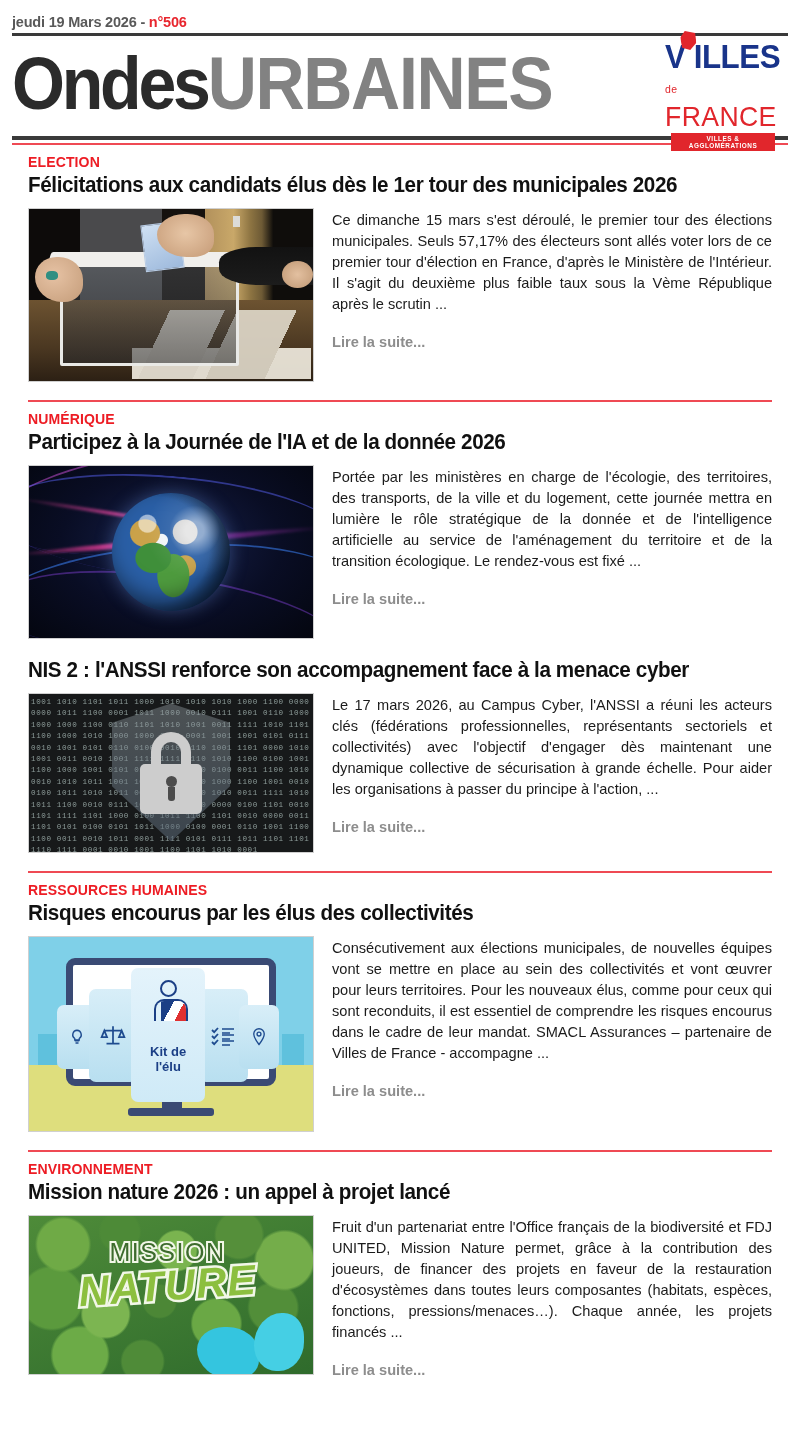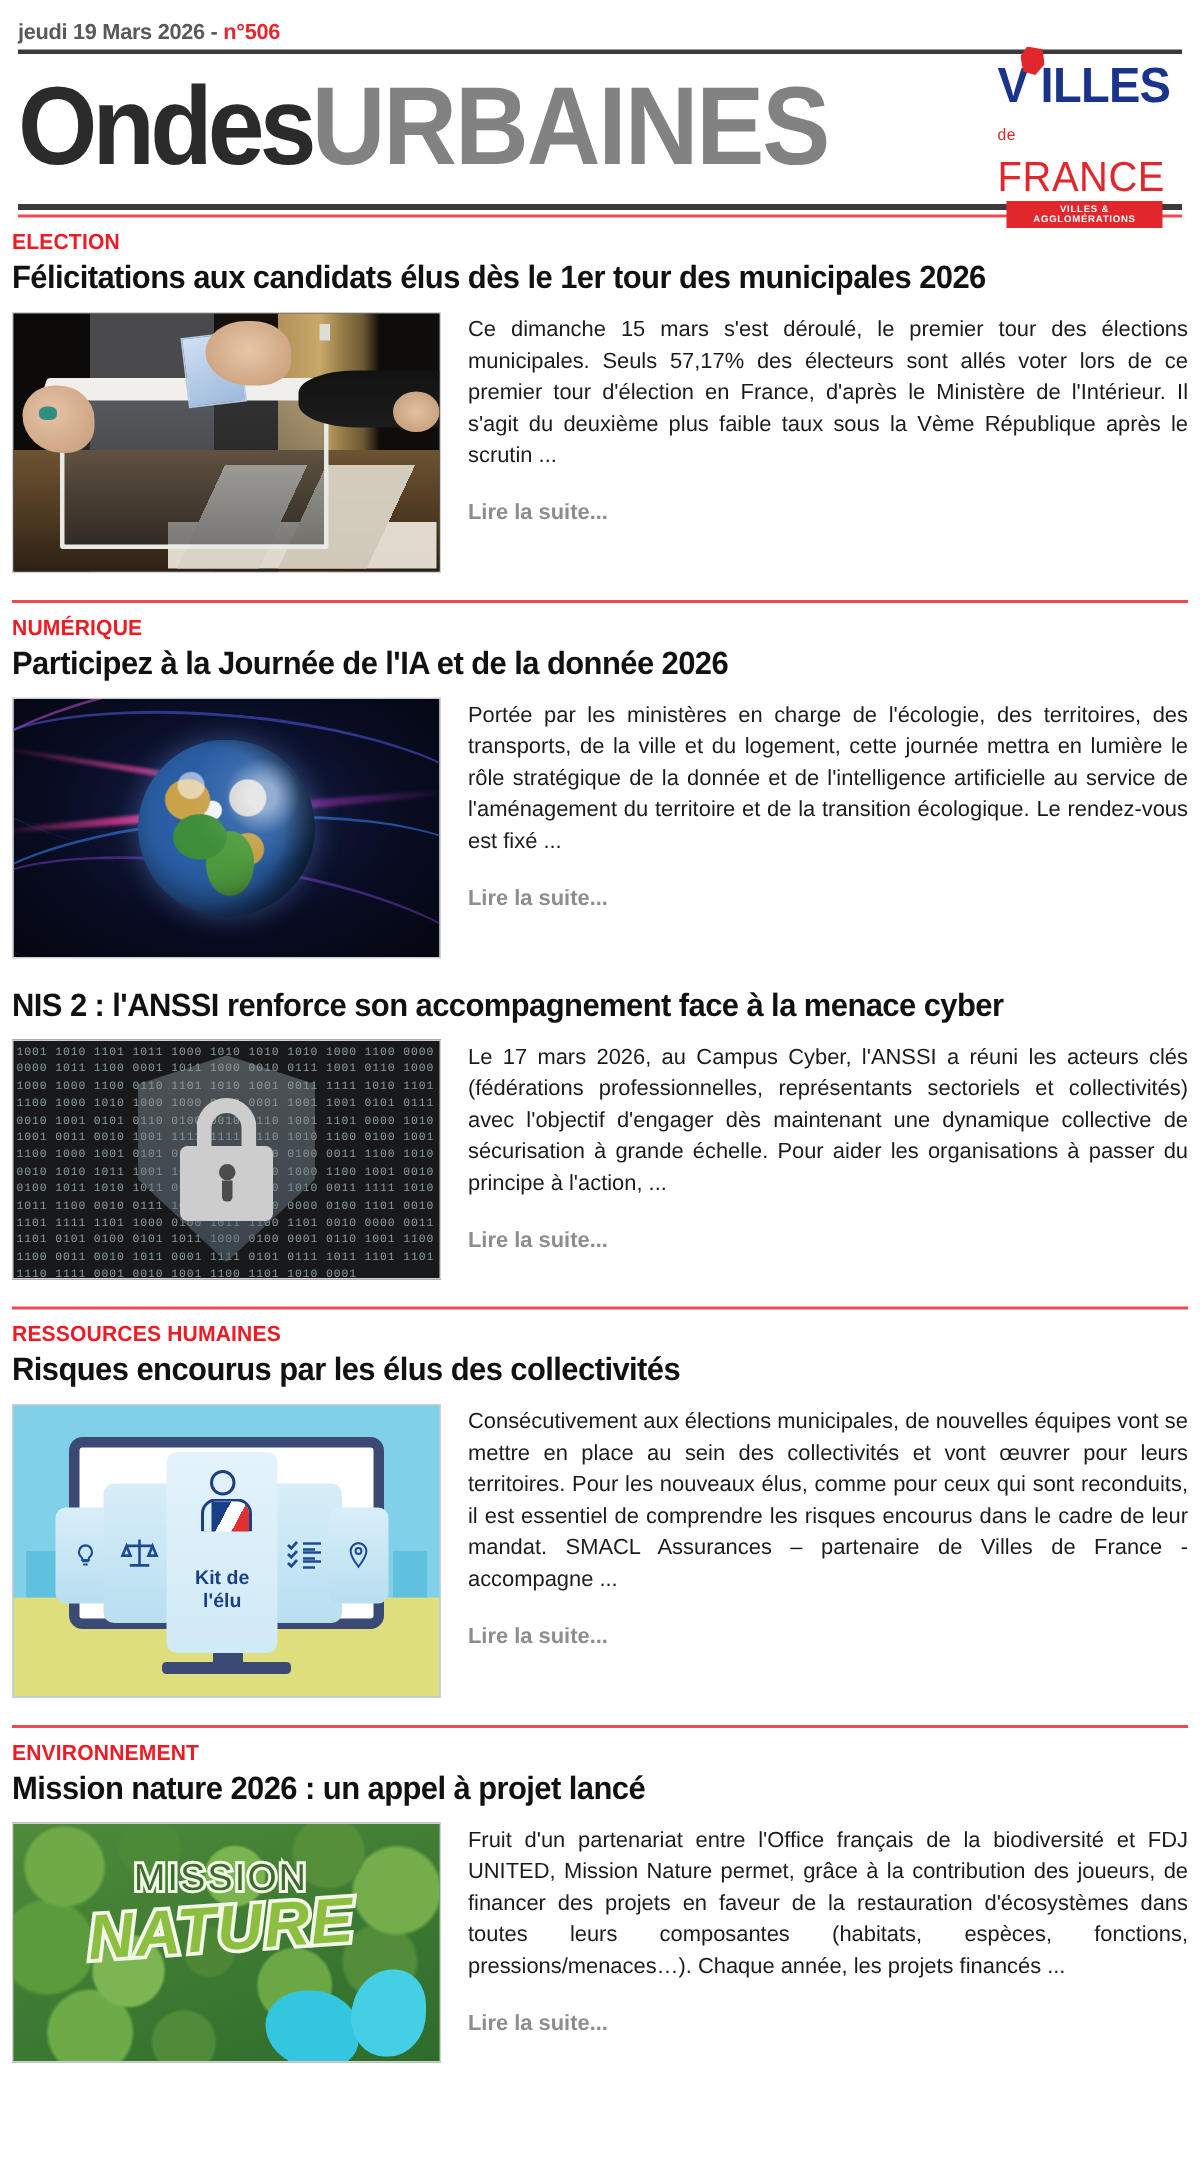--- a/index.html
+++ b/index.html
@@ -109,21 +109,21 @@
     text-align: center;
     box-sizing: border-box;
   }
 
   .rule-red-thin {
     margin: 3px 12px 0 12px;
     border-top: 2px solid #ef4a54;
   }
 
   
-  .content { padding: 0 8px; }
+  .content { padding: 0 28px; }
 
   .section-rule {
     border-top: 2px solid #ef4a54;
     margin: 0;
   }
 
   .kicker {
     color: #ed1c24;
     font-weight: bold;
     font-size: 14.5px;

